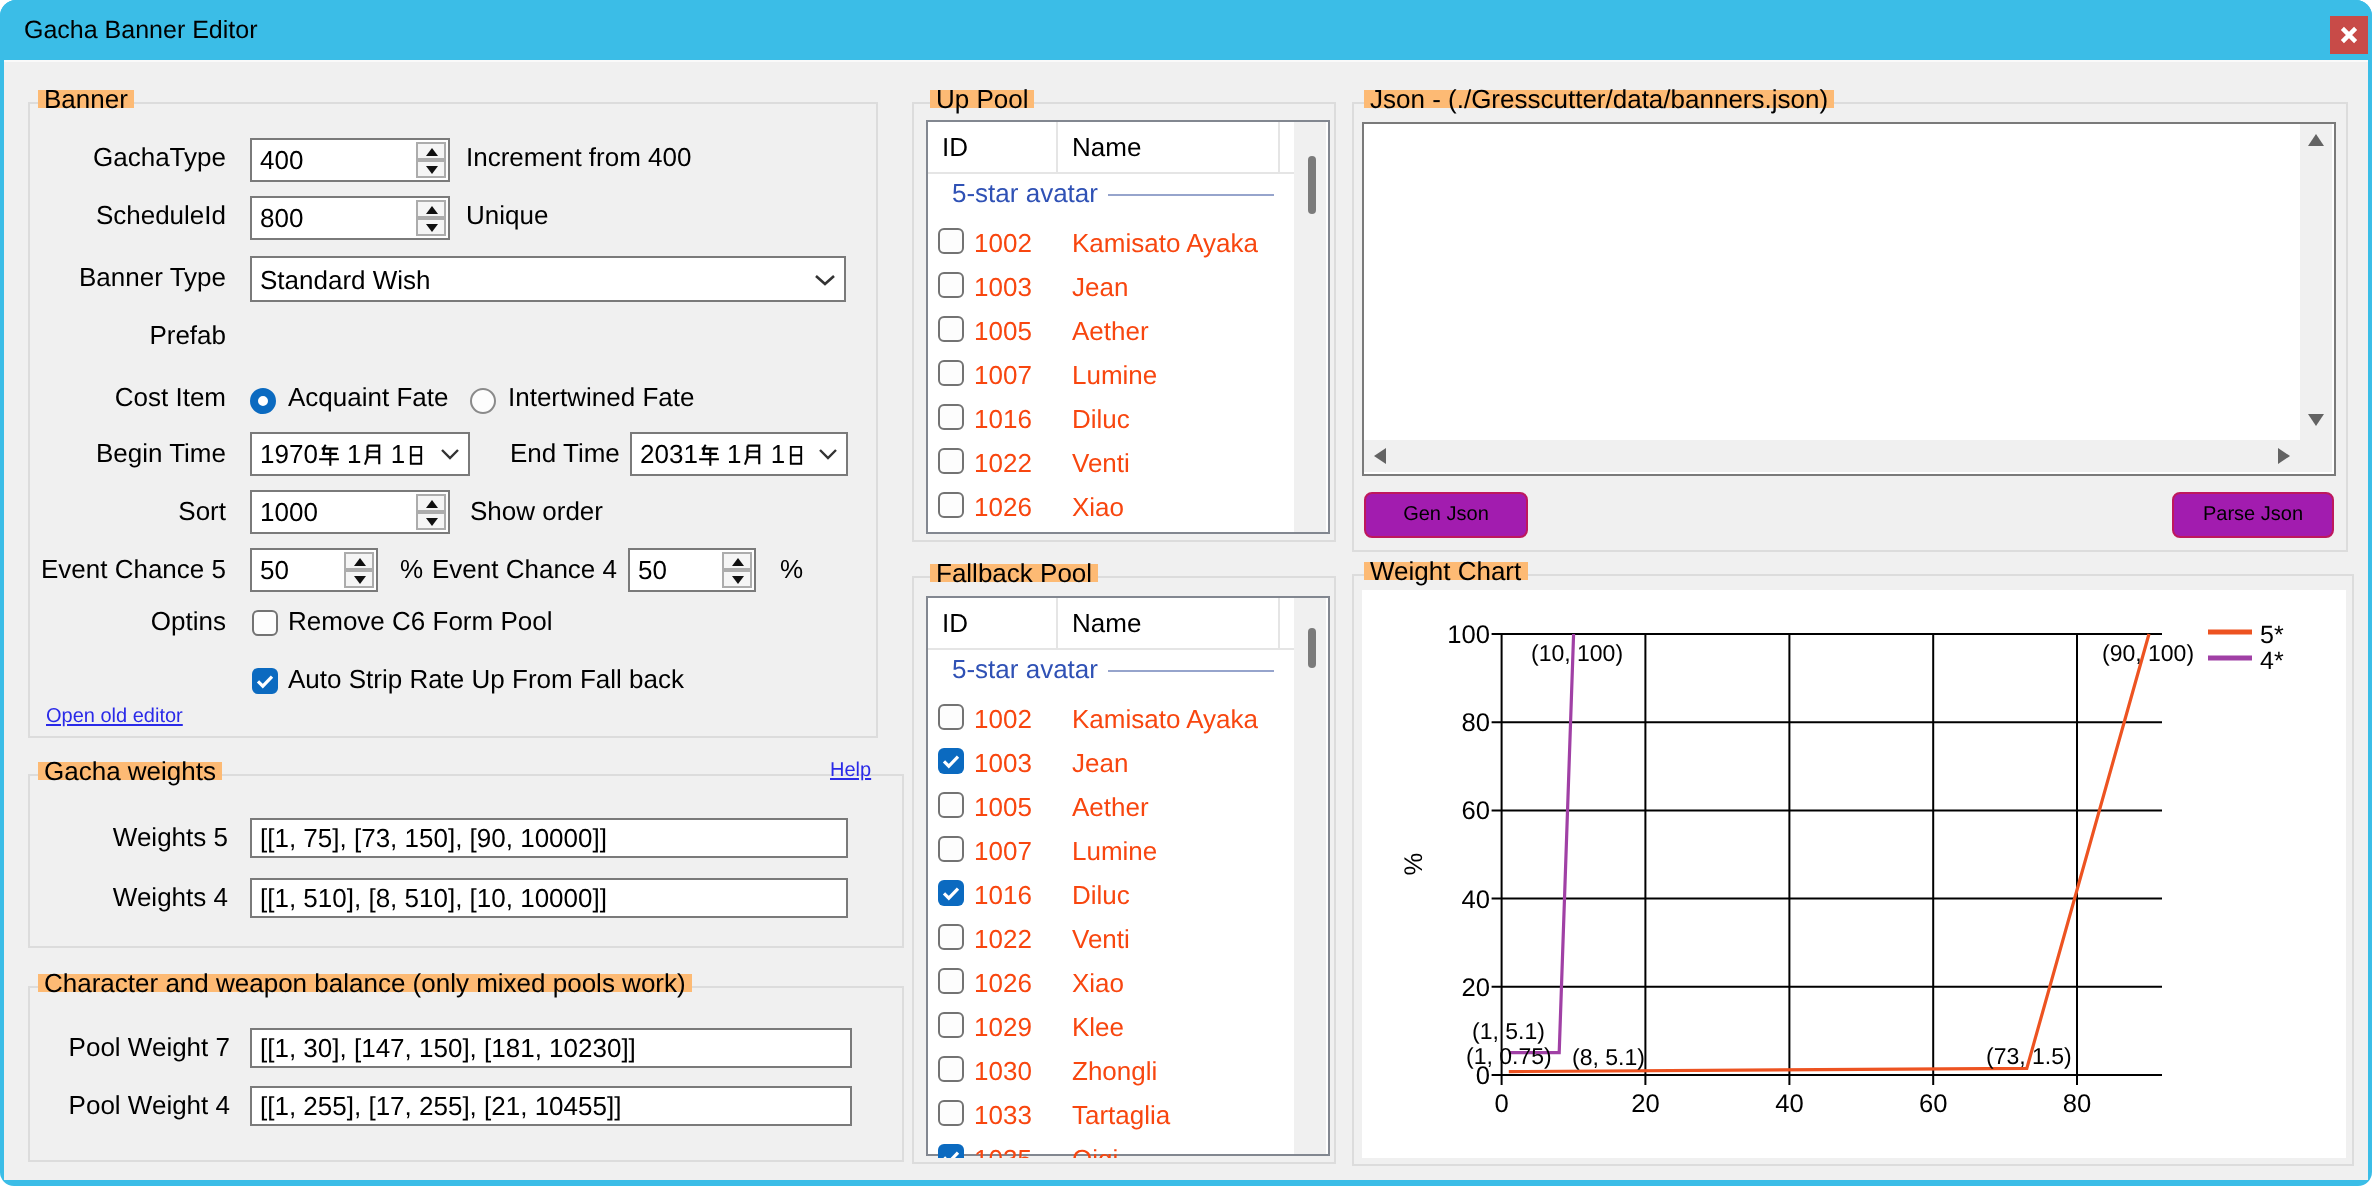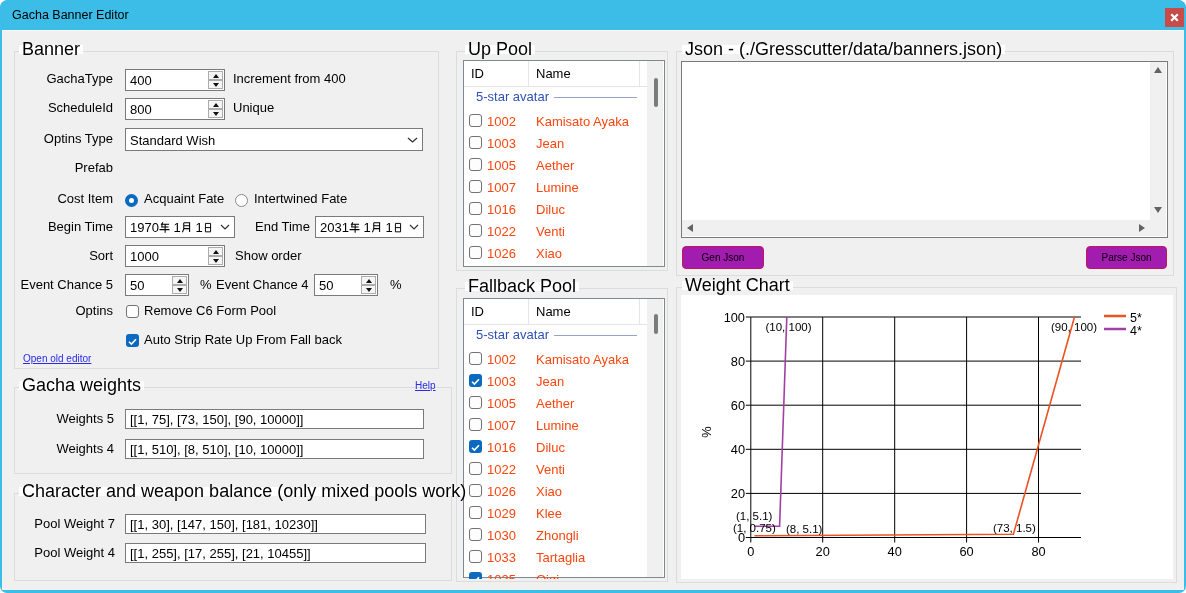--- a/index.html
+++ b/index.html
@@ -3,21 +3,21 @@
 <style>
 *{margin:0;padding:0;box-sizing:border-box}
 html,body{width:1186px;height:593px;overflow:hidden}
 body{position:relative;font-family:"Liberation Sans",sans-serif;background:#fff;color:#000}
 #win{position:absolute;left:0;top:0;width:1186px;height:593px;background:#3bbde7;border-radius:8px 8px 7px 7px;overflow:hidden}
 #client{position:absolute;left:2px;top:31px;width:1182px;height:559px;background:#f0f0f0}
 .t{position:absolute;font-size:13px;white-space:nowrap}
 .tr{text-align:right}
 .t,.gl,.link{line-height:9px}
 .g{position:absolute;border:1px solid #dcdcdc;background:#f0f0f0}
-.gl{position:absolute;font-size:18px;background:#ffffff;padding:0 3px;white-space:nowrap;z-index:3}
+.gl{position:absolute;font-size:13px;background:#fdba74;padding:0 3px;white-space:nowrap;z-index:3}
 .in{position:absolute;background:#fff;border:1px solid #7a7a7a;font-size:13px;white-space:nowrap;overflow:hidden;z-index:2}
 .in span{position:absolute;left:4px;top:50%;transform:translateY(-50%)}
 .spin{position:absolute;right:1px;top:1px;bottom:1px;width:15px;background:#f0f0f0}
 .sb{position:absolute;left:0;right:0;height:50%;background:#f5f5f5;border:1px solid #acacac}
 .sb.up{top:0}.sb.dn{bottom:0}
 .tu{position:absolute;left:50%;top:50%;transform:translate(-50%,-50%);width:0;height:0;border-left:3.5px solid transparent;border-right:3.5px solid transparent;border-bottom:4px solid #101010}
 .td{position:absolute;left:50%;top:50%;transform:translate(-50%,-50%);width:0;height:0;border-left:3.5px solid transparent;border-right:3.5px solid transparent;border-top:4px solid #101010}
 .chev{position:absolute;right:4px;top:50%;transform:translateY(-50%)}
 .cb{position:absolute;width:13px;height:13px;border:1px solid #737373;border-radius:3px;background:#fdfdfd;z-index:2}
 .cbc{position:absolute;width:13px;height:13px;border-radius:3px;background:#0b6ac0;z-index:2}
@@ -63,21 +63,21 @@
   <div class="spin">
         <div class="sb up">
           <div class="tu"></div>
         </div>
         <div class="sb dn">
           <div class="td"></div>
         </div>
       </div>
     </div>
 <div class="t" style="left:233px;top:103px">Unique</div>
-<div class="t tr" style="left:10px;top:134px;width:103px">Optins Type</div>
+<div class="t tr" style="left:10px;top:134px;width:103px">Banner Type</div>
 <div class="in" style="left:125px;top:128px;width:298px;height:23px">
       <span>Standard Wish</span>
   <svg class="chev" width="11" height="7">
         <path d="M1 1.5 L5.5 5.5 L10 1.5" fill="none" stroke="#333" stroke-width="1.3"></path>
       </svg>
     </div>
 <div class="t tr" style="left:10px;top:163px;width:103px">Prefab</div>
 <div class="t tr" style="left:10px;top:194px;width:103px">Cost Item</div>
 <div style="position:absolute;left:125px;top:194px;width:13px;height:13px;border-radius:50%;background:#fff;border:4px solid #0b6ac0"></div>
 <div class="t" style="left:144px;top:194px">Acquaint Fate</div>

